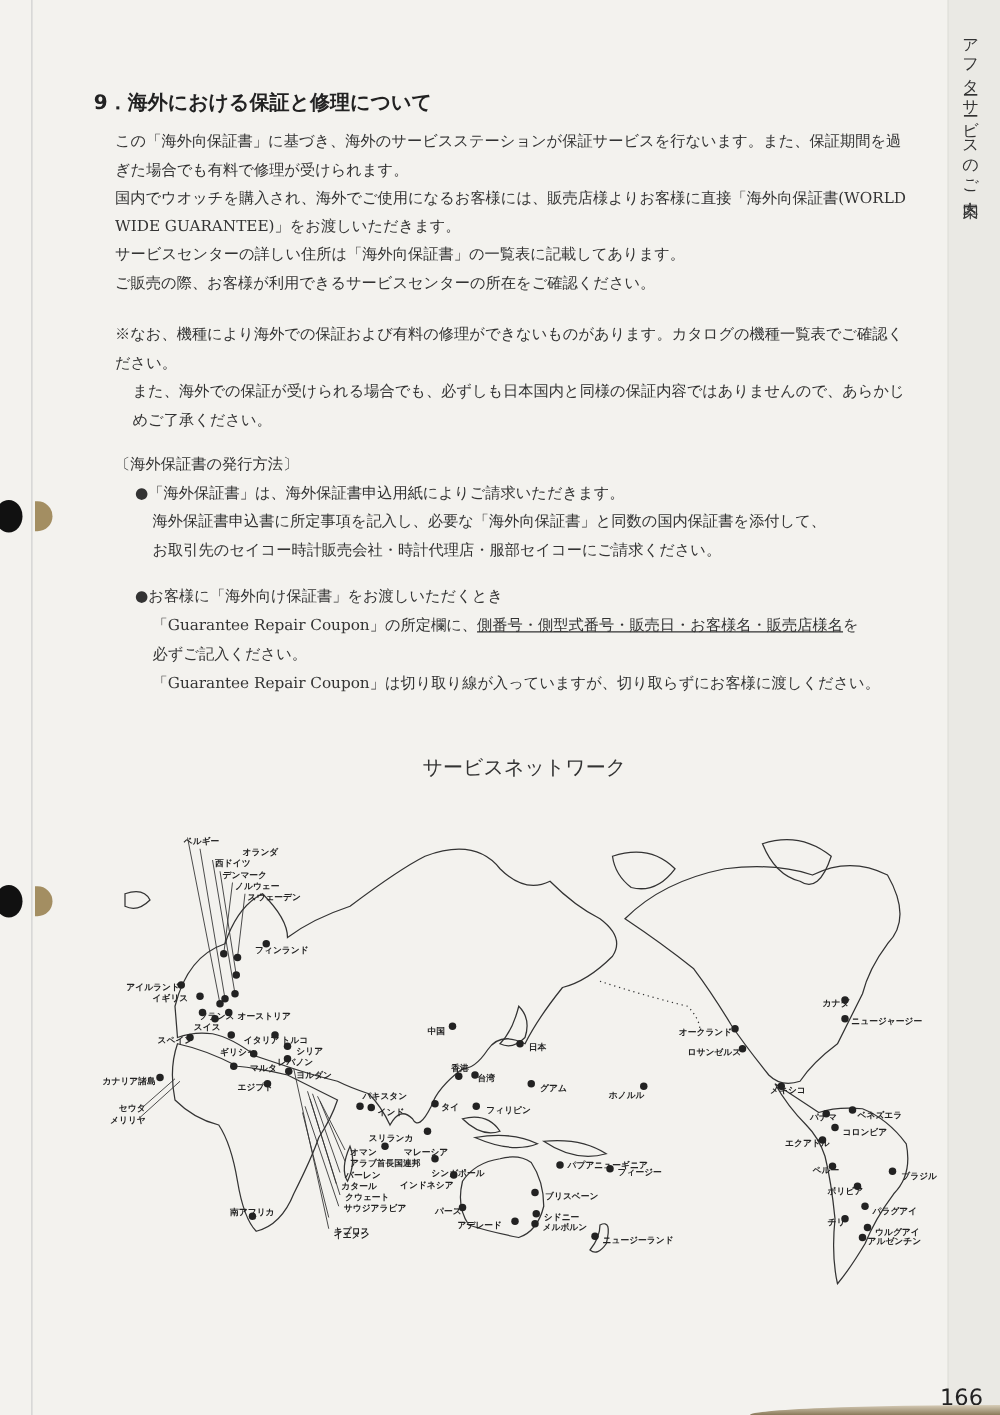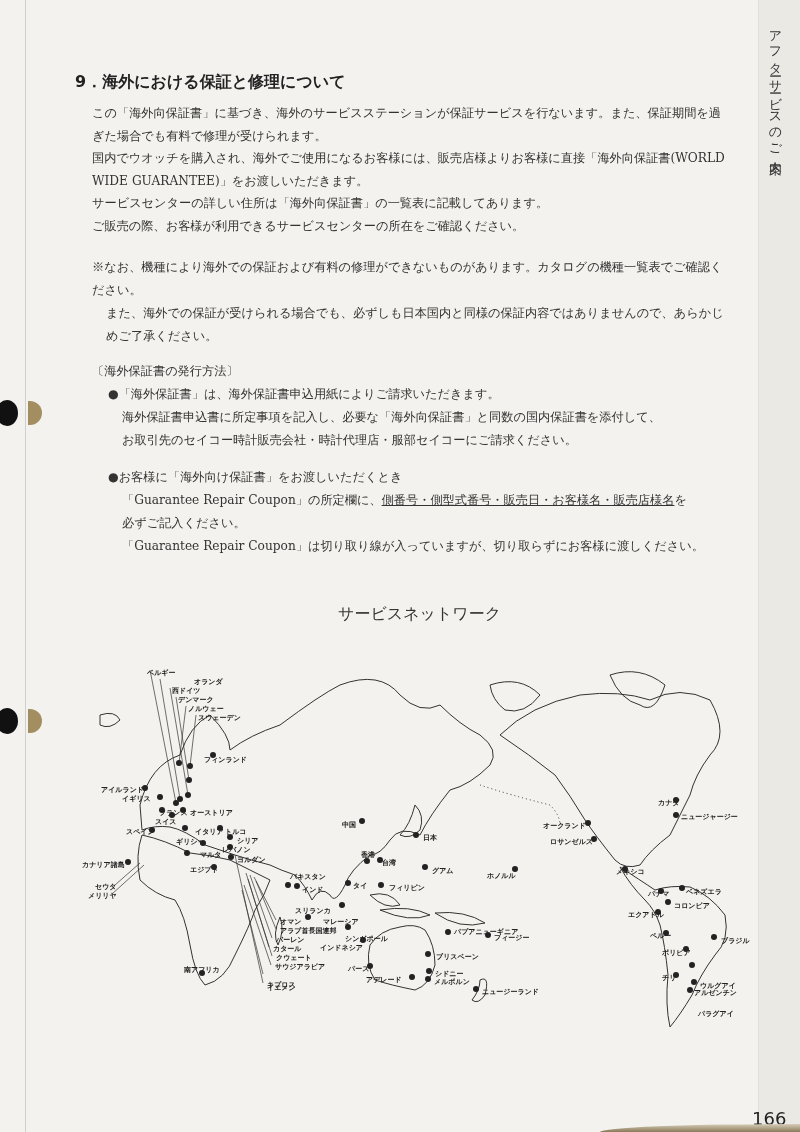--- a/index.html
+++ b/index.html
@@ -250,21 +250,21 @@
     <div class="lbl" style="left: 548px; top: 255px;">エクアドル</div>
     <div class="dot" style="left: 575px; top: 254px;"></div>
     <div class="lbl" style="left: 570px; top: 276px;">ペルー</div>
     <div class="dot" style="left: 583px; top: 275px;"></div>
     <div class="lbl" style="left: 582px; top: 293px;">ボリビア</div>
     <div class="dot" style="left: 603px; top: 291px;"></div>
     <div class="lbl" style="left: 641px; top: 281px;">ブラジル</div>
     <div class="dot" style="left: 631px; top: 279px;"></div>
     <div class="lbl" style="left: 582px; top: 318px;">チリ</div>
     <div class="dot" style="left: 593px; top: 317px;"></div>
-    <div class="lbl" style="left: 618px; top: 309px; margin-top: 45px;">パラグアイ</div>
+    <div class="lbl" style="left: 618px; top: 309px;">パラグアイ</div>
     <div class="dot" style="left: 609px; top: 307px;"></div>
     <div class="lbl" style="left: 620px; top: 326px;">ウルグアイ</div>
     <div class="dot" style="left: 611px; top: 324px;"></div>
     <div class="lbl" style="left: 614px; top: 333px;">アルゼンチン</div>
     <div class="dot" style="left: 607px; top: 332px;"></div>
   </div>
 
 <div class="page-num">166</div>
 <div class="bottom-edge"></div>
 

